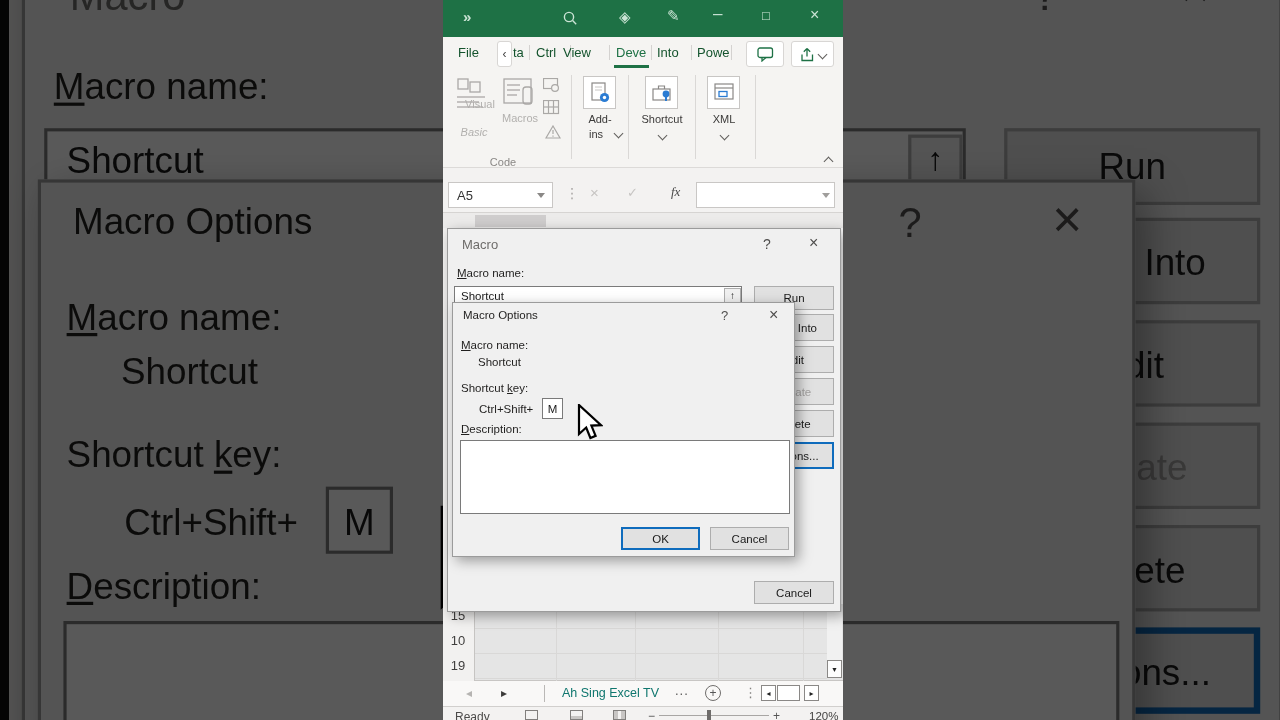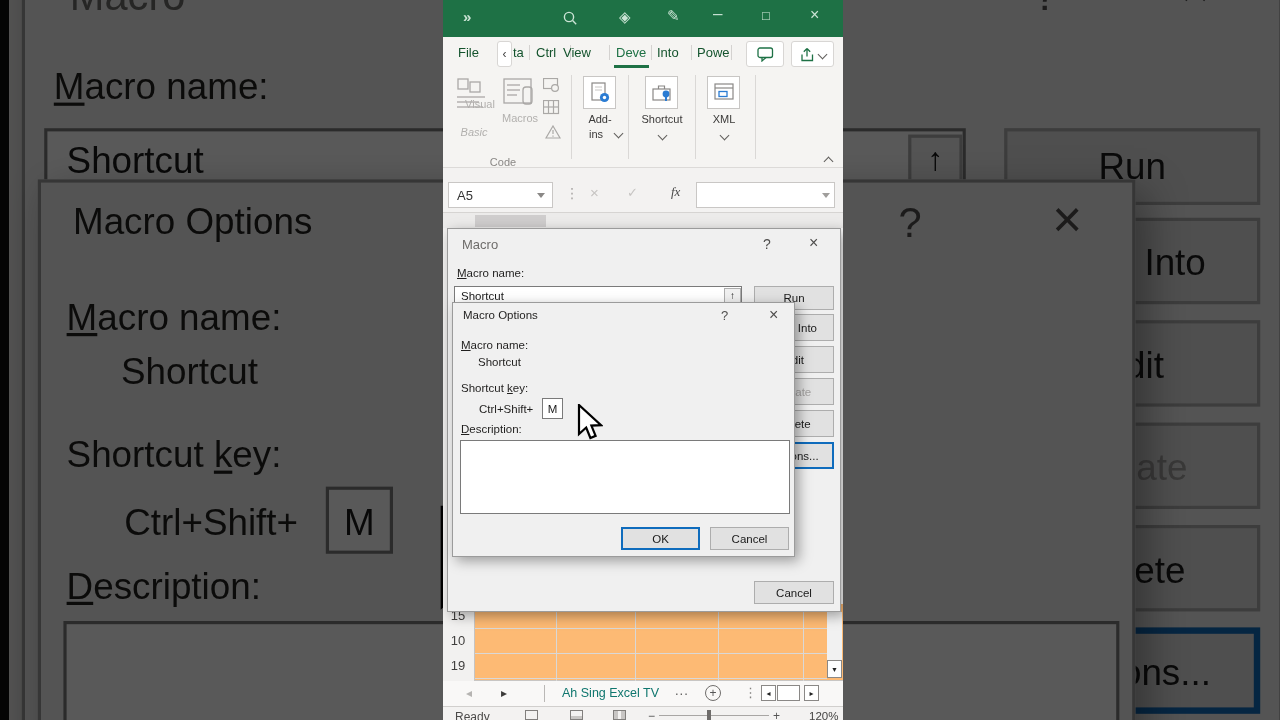--- a/index.html
+++ b/index.html
@@ -51,21 +51,21 @@
   .dlgtitle{position:absolute;font-size:11.5px;color:#201f1e;}
   .dlgsys{position:absolute;color:#4f4e4d;font-size:14px;}
   .tb{position:absolute;background:#fff;border:1px solid #7a7a7a;box-sizing:border-box;}
   .btn{position:absolute;background:#e1e1e1;border:1px solid #adadad;box-sizing:border-box;
        font-size:11.5px;color:#1a1a1a;display:flex;align-items:center;justify-content:center;}
   .btn-default{border:2px solid #0f6cbd;}
   .btn-dis{color:#a3a1a0;}
   .u{text-decoration:underline;}
 
   
-  .gridrows{left:0;top:604px;width:400px;height:77px;background:#fdba74;border-bottom:1px solid #c8c6c4;box-sizing:border-box;}
+  .gridrows{left:0;top:604px;width:400px;height:77px;background:#e5e5e5;border-bottom:1px solid #c8c6c4;box-sizing:border-box;}
   .rowhdr{position:absolute;left:0;top:0;width:32px;height:77px;background:#f2f1f0;border-right:1px solid #c6c4c2;box-sizing:border-box;}
   .rownum{position:absolute;left:0;width:30px;text-align:center;font-size:13px;color:#403f3e;}
   .hline{position:absolute;left:0;width:384px;height:1px;background:#d9d8d7;}
   .vline{position:absolute;top:0;width:1px;height:77px;background:#d9d8d7;}
 
   
   .sheetbar{left:0;top:681px;width:400px;height:25px;background:#f9f8f7;}
   .sbox{position:absolute;top:4px;width:15px;height:16px;background:#fff;border:1px solid #8a8886;
         box-sizing:border-box;display:flex;align-items:center;justify-content:center;font-size:8px;color:#222;}
 

